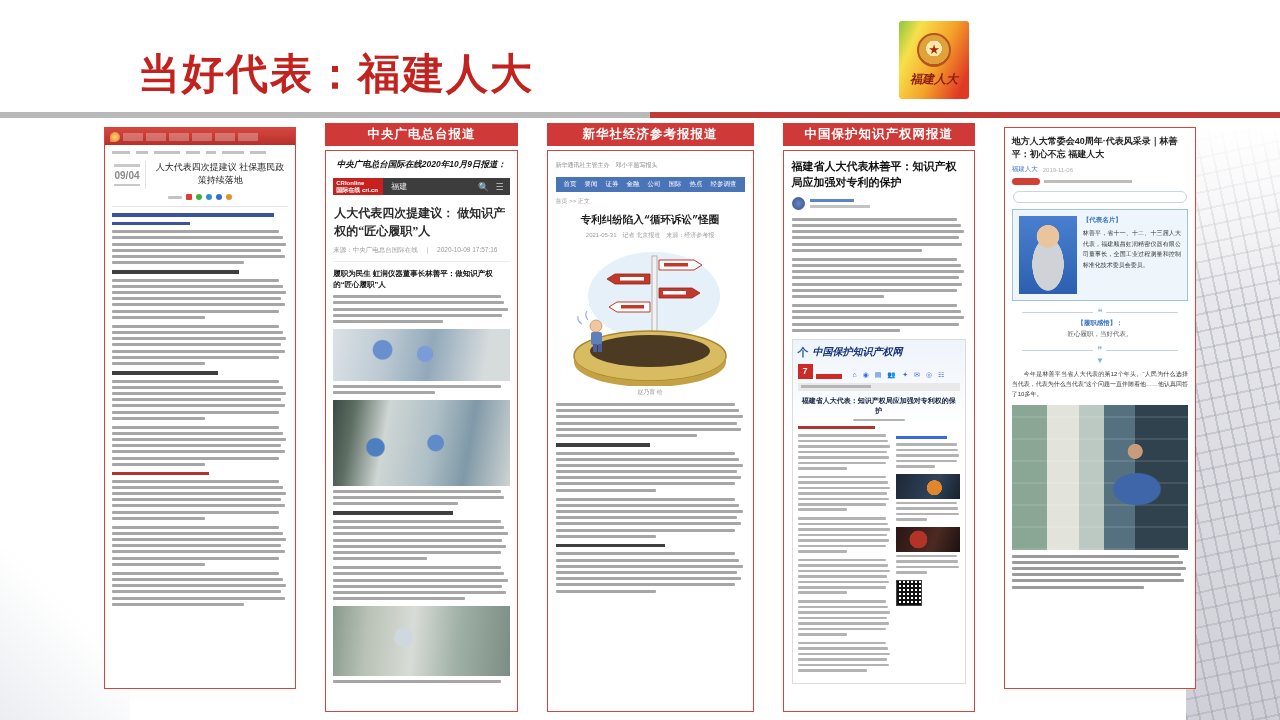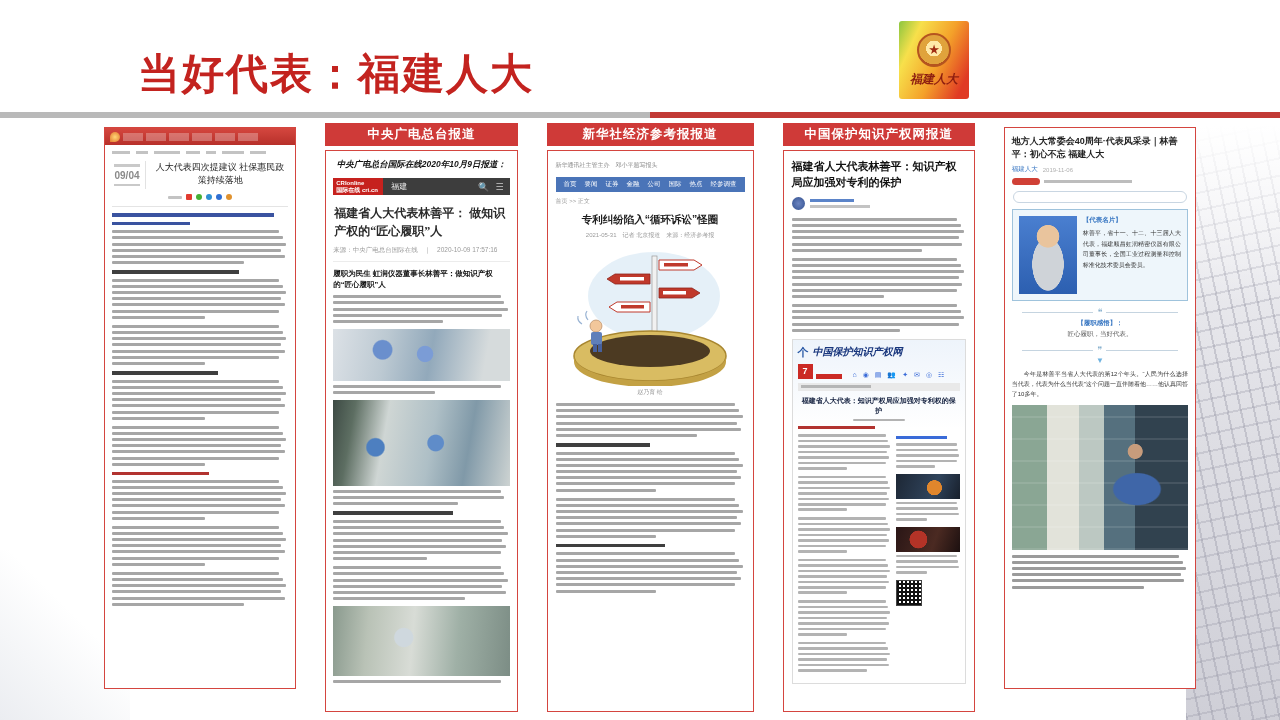--- a/index.html
+++ b/index.html
@@ -100,21 +100,21 @@
     radial-gradient(circle at 40% 45%, #cfd8de 0 8%, transparent 9%),
     linear-gradient(95deg,#8a9a8e 0%,#b9c2b6 20%,#d8dcd6 45%,#9fb0a6 70%,#7c8d85 100%);}
   
   .p3-body{padding:8px 8px 0;}
   .p3-mast{font-family:"Liberation Serif","DejaVu Serif",serif;font-size:20px;font-weight:bold;
     font-style:italic;color:#c5251f;letter-spacing:1px;}
   .p3-mastsub{font-size:6px;color:#8a8a8a;margin:2px 0 7px;}
   .p3-nav{height:15px;background:#4a74b8;display:flex;align-items:center;gap:8px;padding:0 8px;
     font-size:6.5px;color:#fff;white-space:nowrap;overflow:hidden;}
   .p3-crumb{font-size:6px;color:#999;margin:5px 0 2px;}
-  .p3-hl{font-size:10.5px;font-weight:bold;color:#1f1f1f;text-align:center;margin:7px 0 4px;}
+  .p3-hl{font-size:10.5px;font-weight:bold;color:#1f1f1f;text-align:center;margin:7px 0 4px;font-family:Liberation Mono, monospace;}
   .p3-meta{font-size:6px;color:#9a9a9a;text-align:center;margin-bottom:4px;}
   .p3-cart{display:block;margin:2px auto 0;}
   .p3-cap{font-size:6px;color:#9a9a9a;text-align:center;margin:2px 0 6px;}
   
   .p4-body{padding:8px 8px 0;}
   .p4-hl{font-size:11px;font-weight:bold;color:#111;line-height:1.45;margin-bottom:6px;}
   .p4-author{display:flex;gap:5px;align-items:center;margin-bottom:8px;}
   .p4-av{width:13px;height:13px;border-radius:50%;background:radial-gradient(#6b84c0,#32508f);flex:none;}
   .p4-author .a1{width:44px;height:3px;background:#5b84c9;margin-bottom:3px;}
   .p4-author .a2{width:60px;height:2.5px;background:#c3c3c3;}
@@ -322,21 +322,21 @@
             <div class="p2-cri">
               <span>CRIonline</span>
               <span>国际在线 cri.cn</span>
             </div>
             <span class="p2-chan">福建</span>
             <span class="p2-navicons">
               <span>🔍</span>
               <span>☰</span>
             </span>
           </div>
-          <div class="p2-hl">福建省人大代表林善平： 做知识产权的“匠心履职”人</div>
+          <div class="p2-hl">人大代表四次提建议： 做知识产权的“匠心履职”人</div>
           <div class="p2-src">来源：中央广电总台国际在线　｜　2020-10-09 17:57:16</div>
           <div class="p2-sub">履职为民生 虹润仪器董事长林善平：做知识产权的“匠心履职”人</div>
           <div>
               <div class="tl" style="width: 95%;"></div>
               <div class="tl" style="width: 97%;"></div>
               <div class="tl" style="width: 99%;"></div>
               <div class="tl" style="width: 96%;"></div>
               <div class="tl" style="width: 62%; margin-bottom: 6px;"></div>
             </div>
           <div class="photo ph1"></div>

